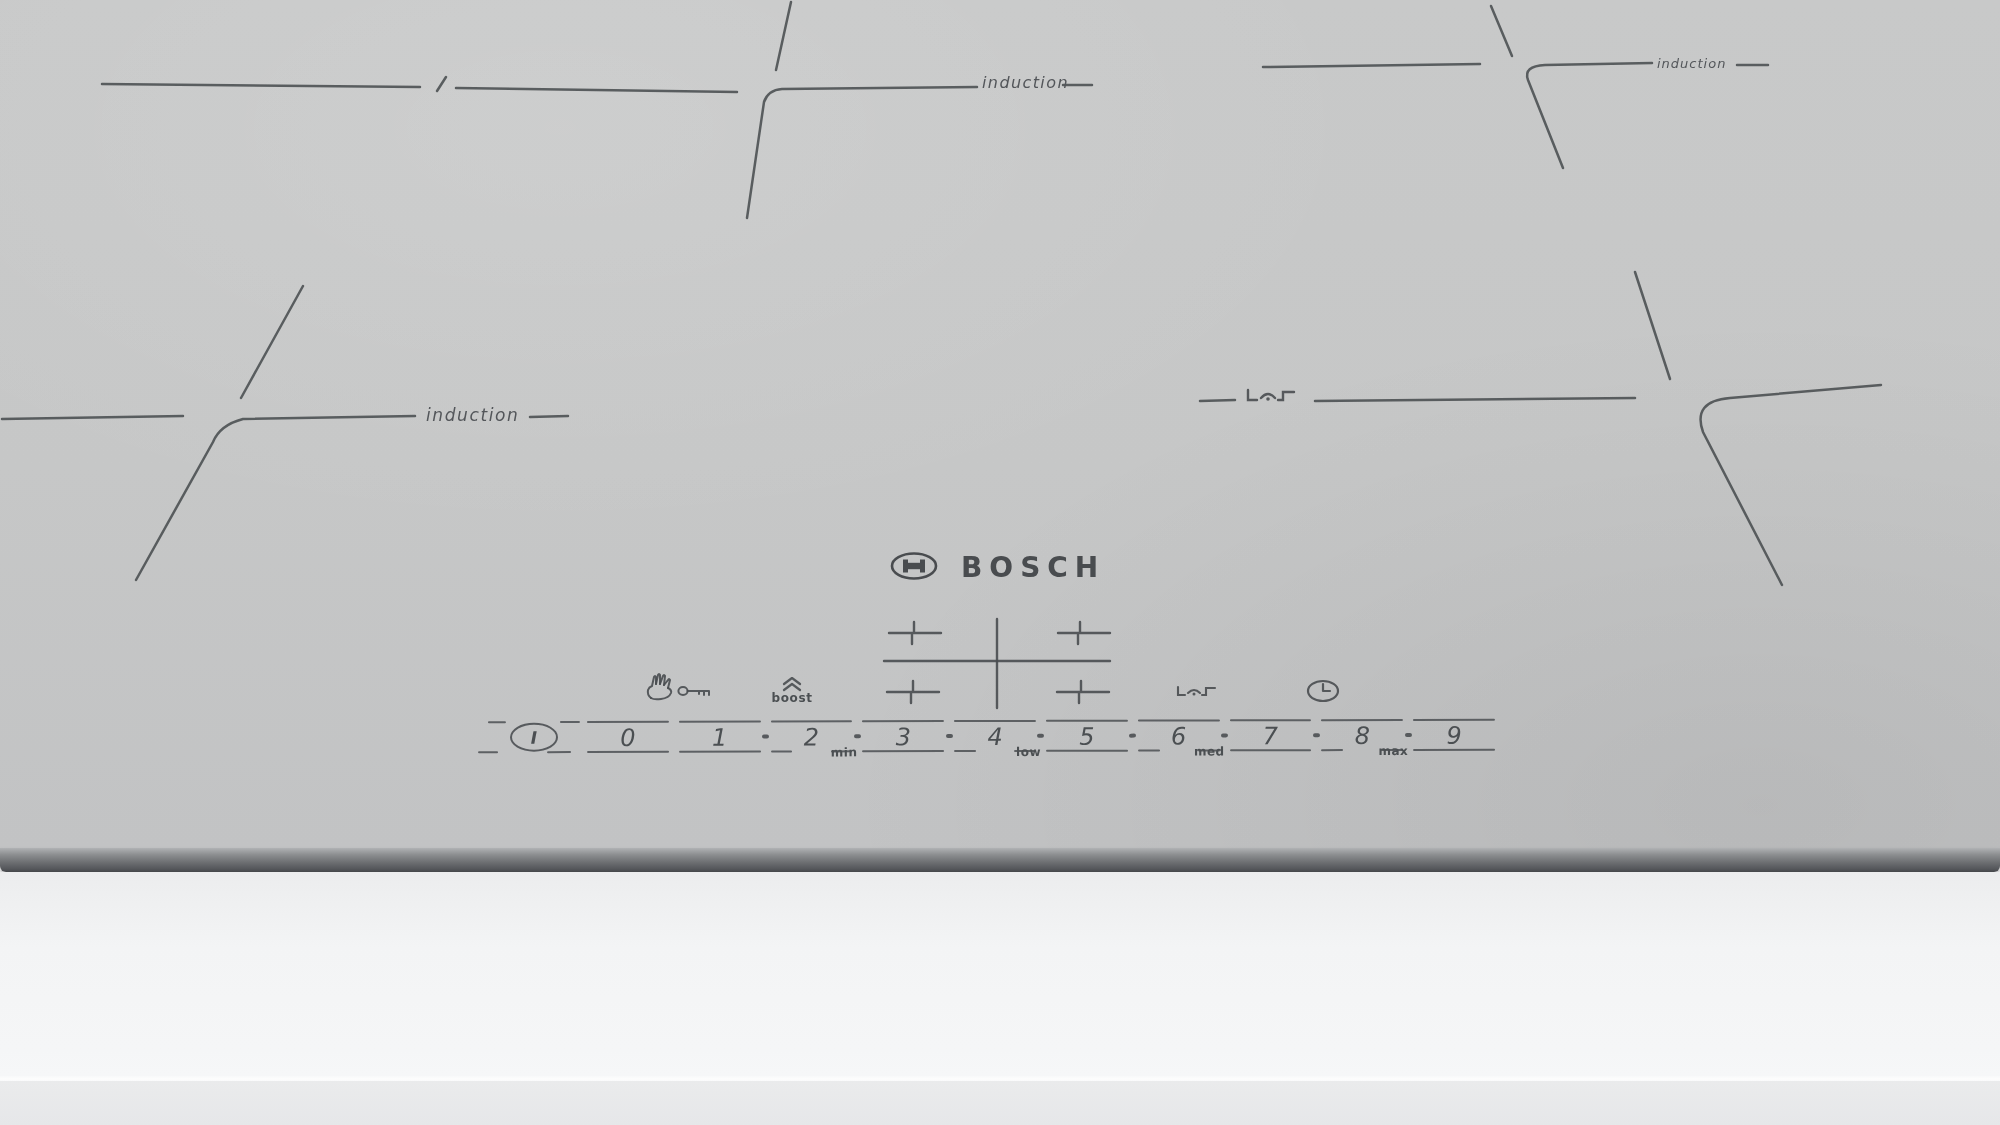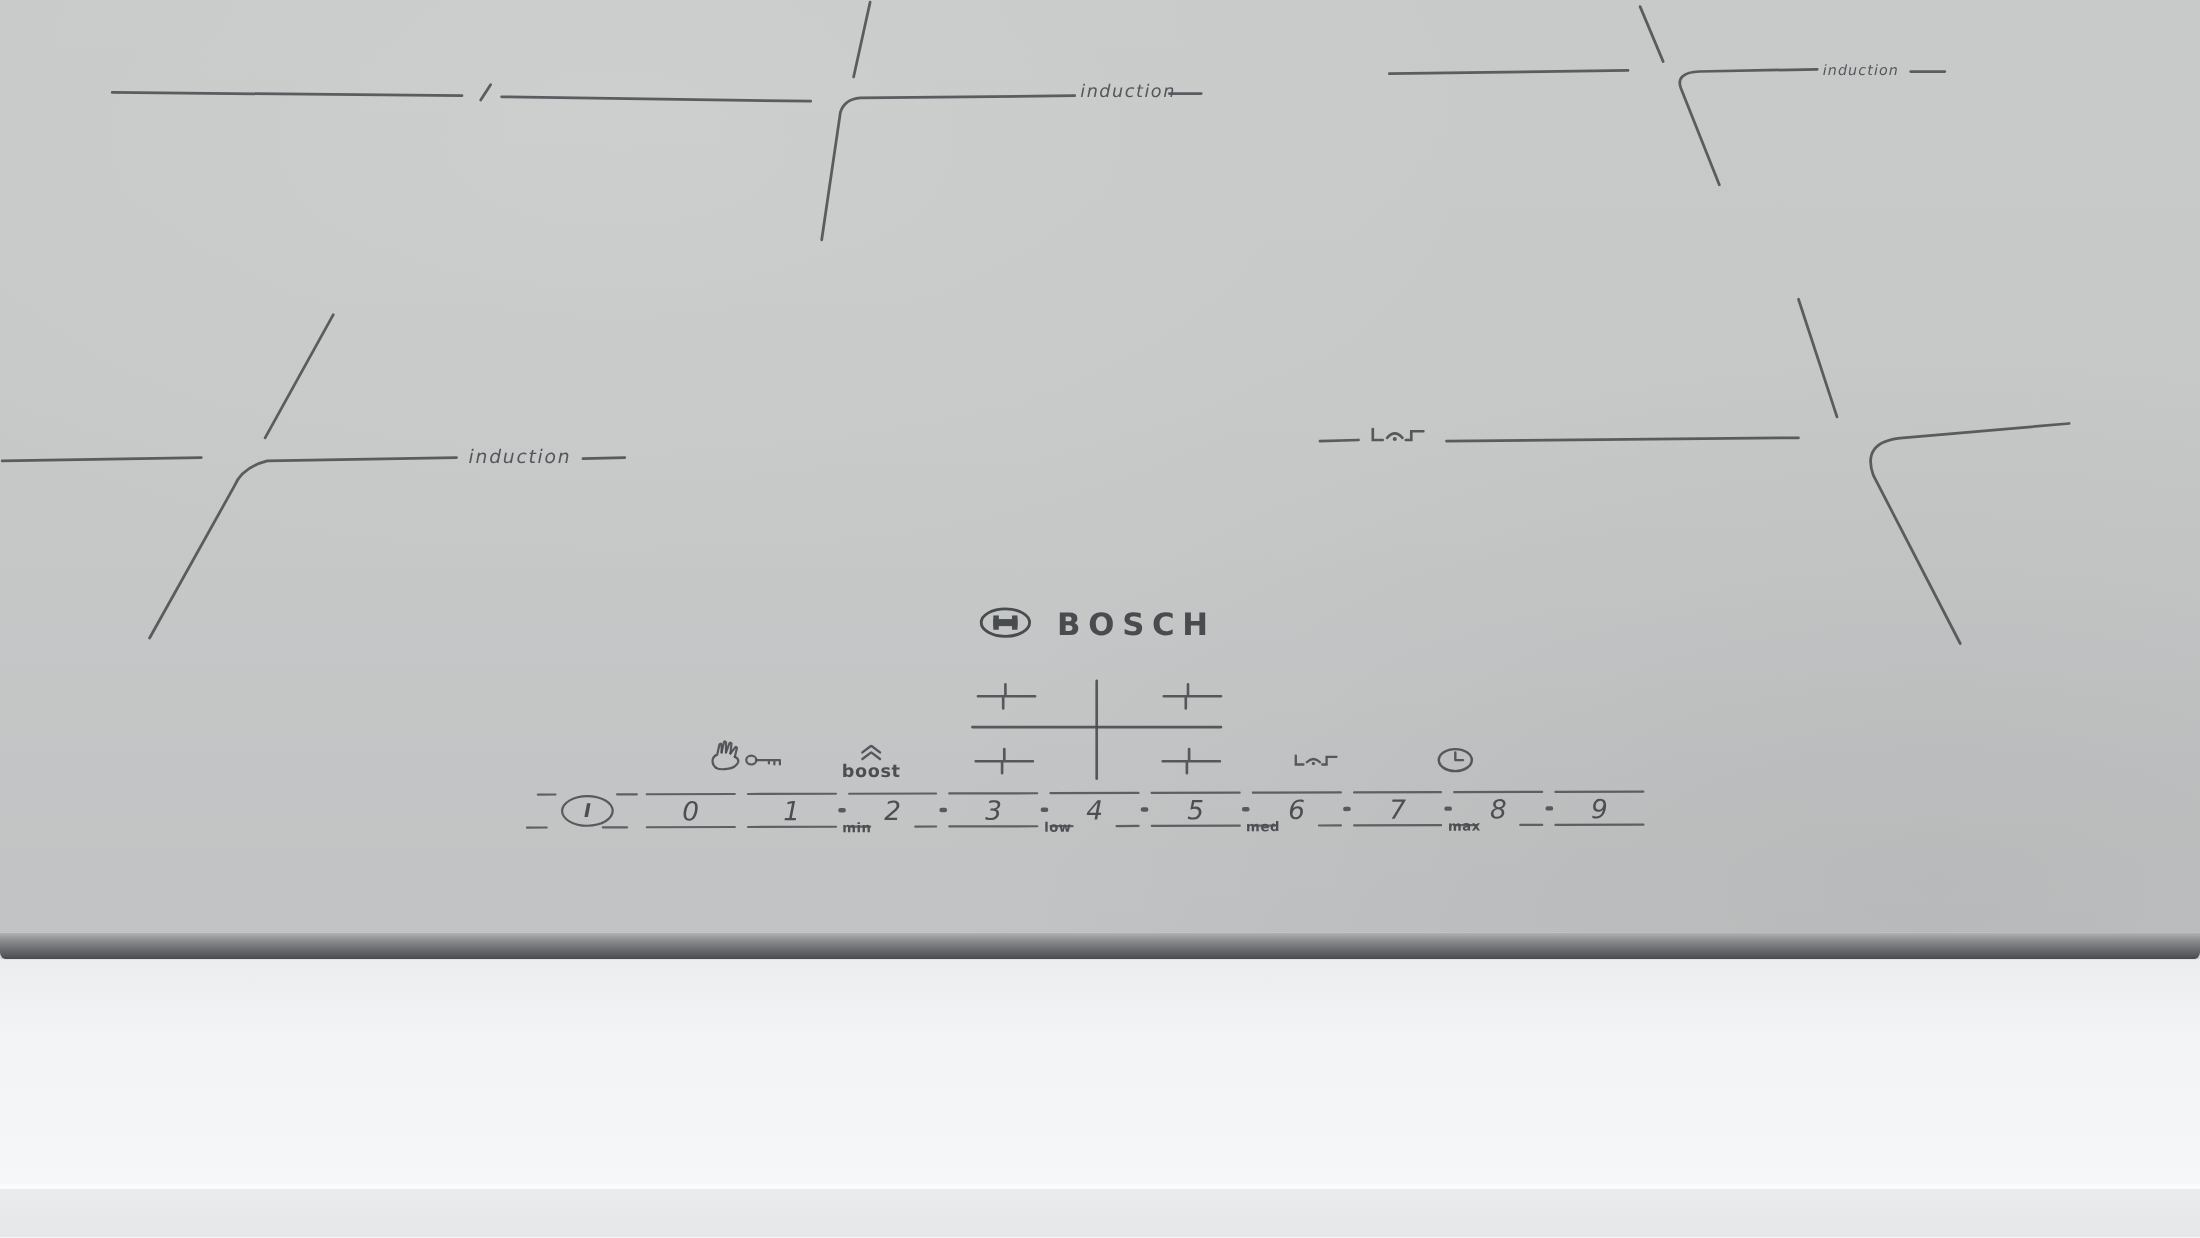--- a/index.html
+++ b/index.html
@@ -24,35 +24,35 @@
   .counter{position:absolute;left:0;top:872px;width:2000px;height:253px;
     background:linear-gradient(180deg,#ecedee 0%,#f3f4f5 30%,#f5f6f7 70%,#f8f9fa 100%);}
   .shine{position:absolute;left:0;top:204px;width:2000px;height:5px;
     background:linear-gradient(180deg,rgba(255,255,255,.2),#fdfdfd 60%,rgba(255,255,255,.3));}
   .band{position:absolute;left:0;top:209px;width:2000px;height:44px;
     background:linear-gradient(180deg,#eaebec 0%,#e6e7e9 100%);}
 
   
   .boost{position:absolute;left:760px;top:677px;width:64px;text-align:center;color:#4b4f52;}
   .boost svg{display:block;margin:0 auto;}
-  .boost-label{font-weight:bold;font-size:16px;letter-spacing:.6px;margin-top:-1px;}
+  .boost-label{font-weight:bold;font-size:12px;letter-spacing:.6px;margin-top:-1px;}
 
   
   .strip{position:absolute;left:478px;top:721px;width:1022px;height:30px;display:flex;
          transform:rotate(-0.15deg);color:#4b4f52;}
   .cell{flex:1;position:relative;}
   .pcell{flex:none;width:104px;position:relative;}
   .td,.bd,.bdl,.bdr,.pd{position:absolute;height:2.4px;background:rgba(75,79,82,.85);border-radius:2px;}
   .td{top:-1px;left:5px;right:5px;}
   .bd{bottom:-1px;left:5px;right:5px;}
   .bdl{bottom:-1px;left:5px;width:calc(50% - 24px);}
   .bdr{bottom:-1px;right:5px;width:calc(50% - 24px);}
   .num{position:absolute;inset:0;display:flex;align-items:center;justify-content:center;
        font-style:italic;font-size:24px;color:#4b4f52;padding-top:1px;}
-  .sub{position:absolute;bottom:-8px;left:0;right:0;text-align:left;
+  .sub{position:absolute;bottom:-8px;left:0;right:0;text-align:right;
        font-weight:bold;font-size:12px;letter-spacing:.5px;}
   .dot{position:absolute;left:-3.5px;top:50%;margin-top:-2.5px;width:7px;height:4.5px;
        background:rgba(75,79,82,.9);border-radius:2px;}
   .oval{position:absolute;left:32px;top:50%;transform:translateY(-50%);width:44px;height:25px;
         border:2.6px solid rgba(75,79,82,.9);border-radius:50%;
         display:flex;align-items:center;justify-content:center;}
   .oval span{font-style:italic;font-weight:bold;font-size:17px;}
   
   .pd.t1{top:-1px;left:10px;width:18px;}
   .pd.t2{top:-1px;left:82px;width:20px;}

